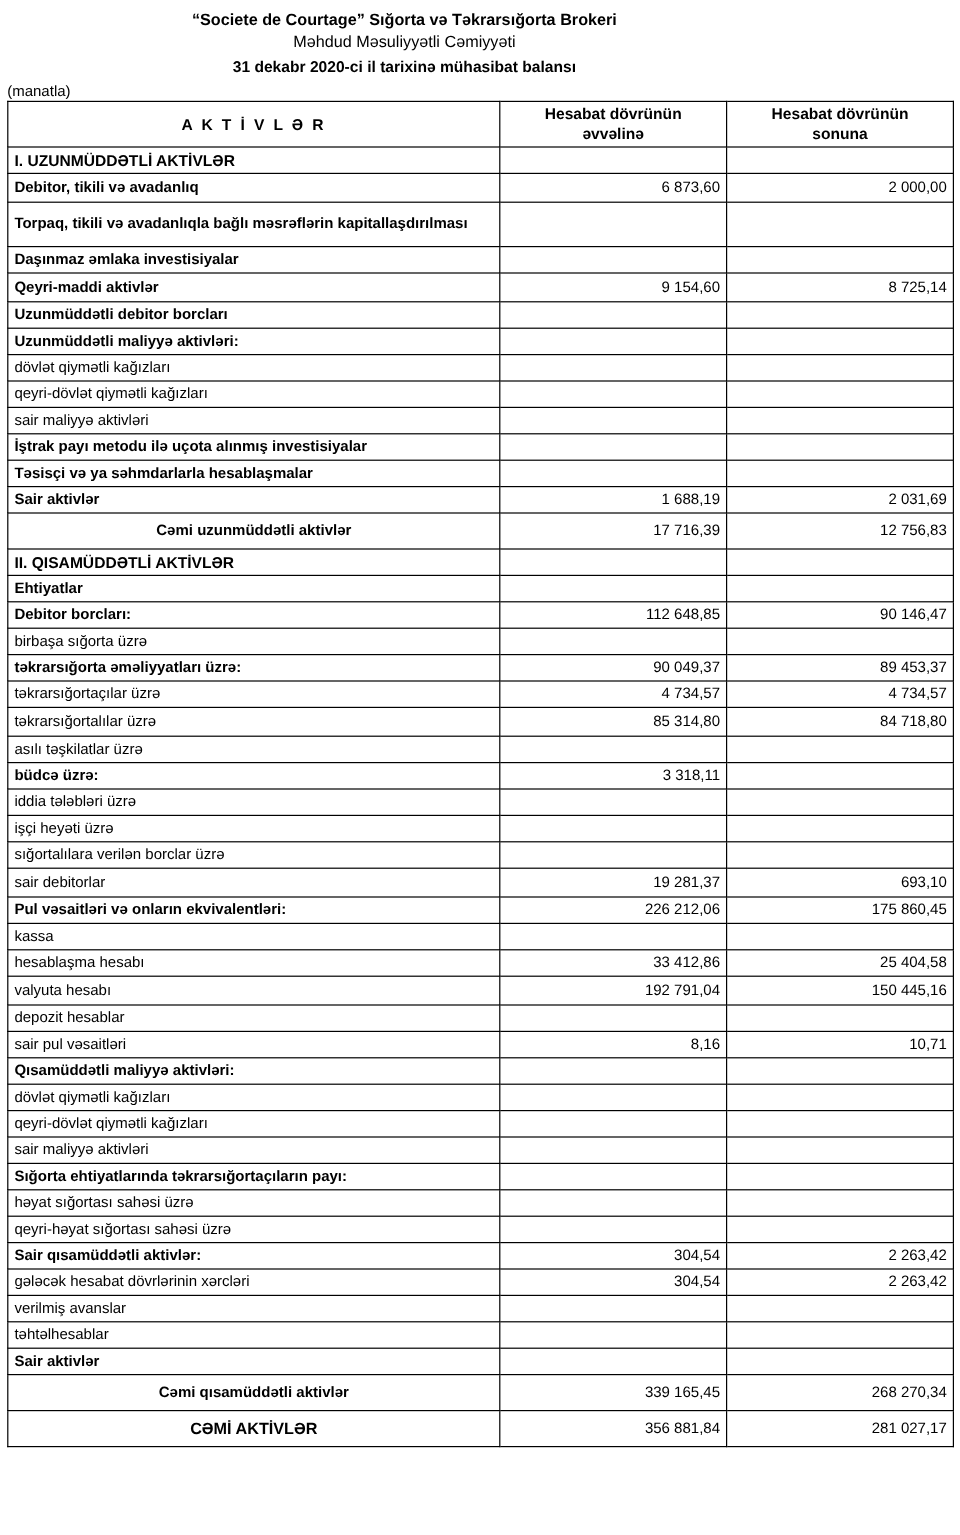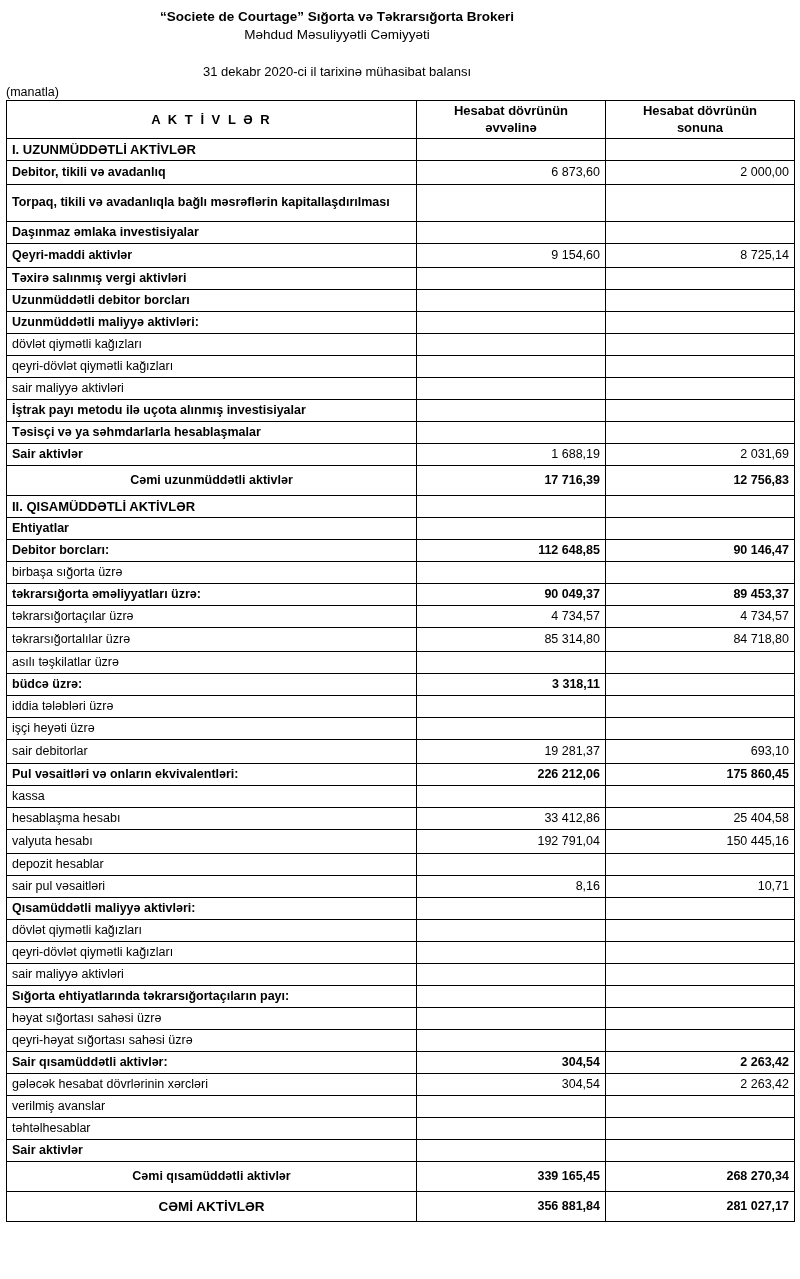--- a/index.html
+++ b/index.html
@@ -24,23 +24,23 @@
     line-height: 1.35;
   }
   .title-line2 {
     text-align: center;
     font-weight: normal;
     font-size: 13.5px;
     line-height: 1.35;
   }
   .subtitle {
     text-align: center;
-    font-weight: normal;
+    font-weight: bold;
     font-size: 13px;
-    margin-top: 20px;
+    margin-top: 4px;
   }
   .currency-note {
     text-align: left;
     font-size: 12.5px;
     padding-right: 78px;
     margin-top: 6px;
     margin-bottom: 1px;
   }
   table.balance {
     width: 788px;
@@ -66,21 +66,21 @@
     line-height: 1.25;
   }
   th.head-label {
     letter-spacing: 2px;
   }
   td.num {
     text-align: right;
     padding-right: 10px;
     white-space: nowrap;
   }
-  td.num.bold { font-weight: bold; }
+  td.num.bold { font-weight: normal; }
   .lbl { white-space: nowrap; overflow: hidden; text-overflow: clip; }
   .bold { font-weight: bold; }
   .center { text-align: center; }
   .ind1 { padding-left: 30px; }
   .secthead {
     font-weight: bold;
     font-size: 13px;
   }
   .tall { height: 30px; }
   .mid { height: 24px; }
@@ -141,25 +141,20 @@
         <td class="num"></td>
         <td class="num"></td>
       </tr>
 
       <tr class="mid">
         <td class="lbl bold">Qeyri-maddi aktivlər</td>
         <td class="num vtop">9 154,60</td>
         <td class="num vtop">8 725,14</td>
       </tr>
 
-      <tr>
-        <td class="lbl bold">Təxirə salınmış vergi aktivləri</td>
-        <td class="num"></td>
-        <td class="num"></td>
-      </tr>
 
       <tr>
         <td class="lbl bold">Uzunmüddətli debitor borcları</td>
         <td class="num"></td>
         <td class="num"></td>
       </tr>
 
       <tr>
         <td class="lbl bold">Uzunmüddətli maliyyə aktivləri:</td>
         <td class="num"></td>
@@ -267,20 +262,25 @@
         <td class="num"></td>
         <td class="num"></td>
       </tr>
 
       <tr>
         <td class="lbl ind1">işçi heyəti üzrə</td>
         <td class="num"></td>
         <td class="num"></td>
       </tr>
 
+      <tr>
+        <td class="lbl ind1">sığortalılara verilən borclar üzrə</td>
+        <td class="num"></td>
+        <td class="num"></td>
+      </tr>
 
       <tr class="mid">
         <td class="lbl ind1">sair debitorlar</td>
         <td class="num">19 281,37</td>
         <td class="num">693,10</td>
       </tr>
 
       <tr>
         <td class="lbl bold">Pul vəsaitləri  və onların ekvivalentləri:</td>
         <td class="num bold">226 212,06</td>

